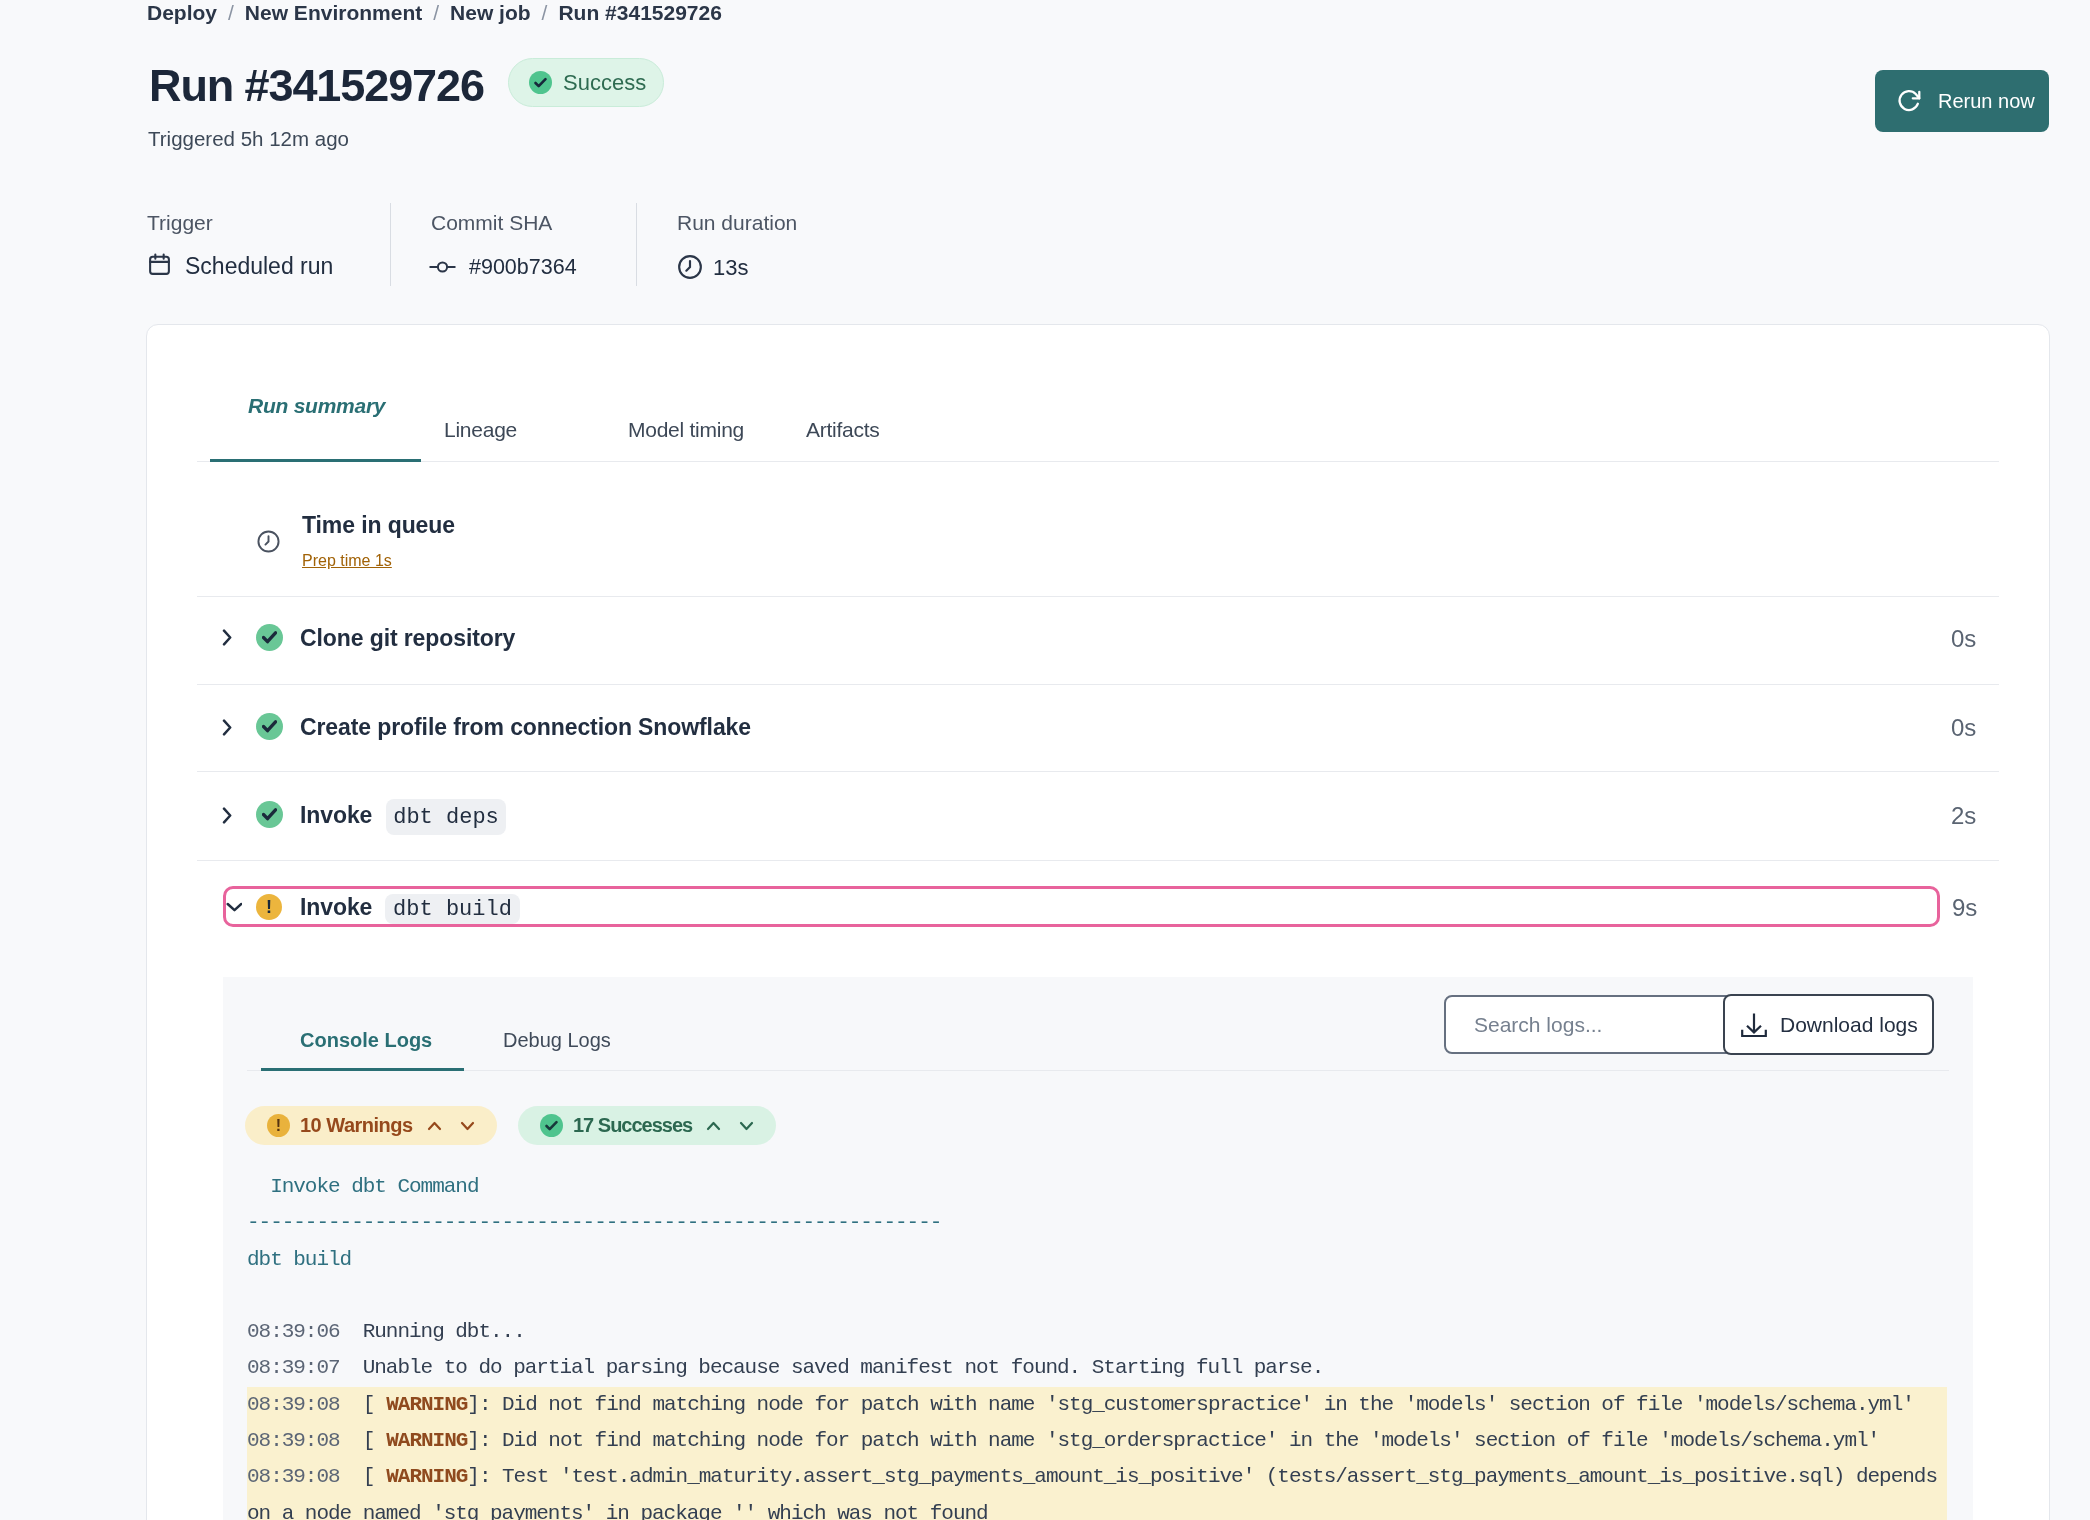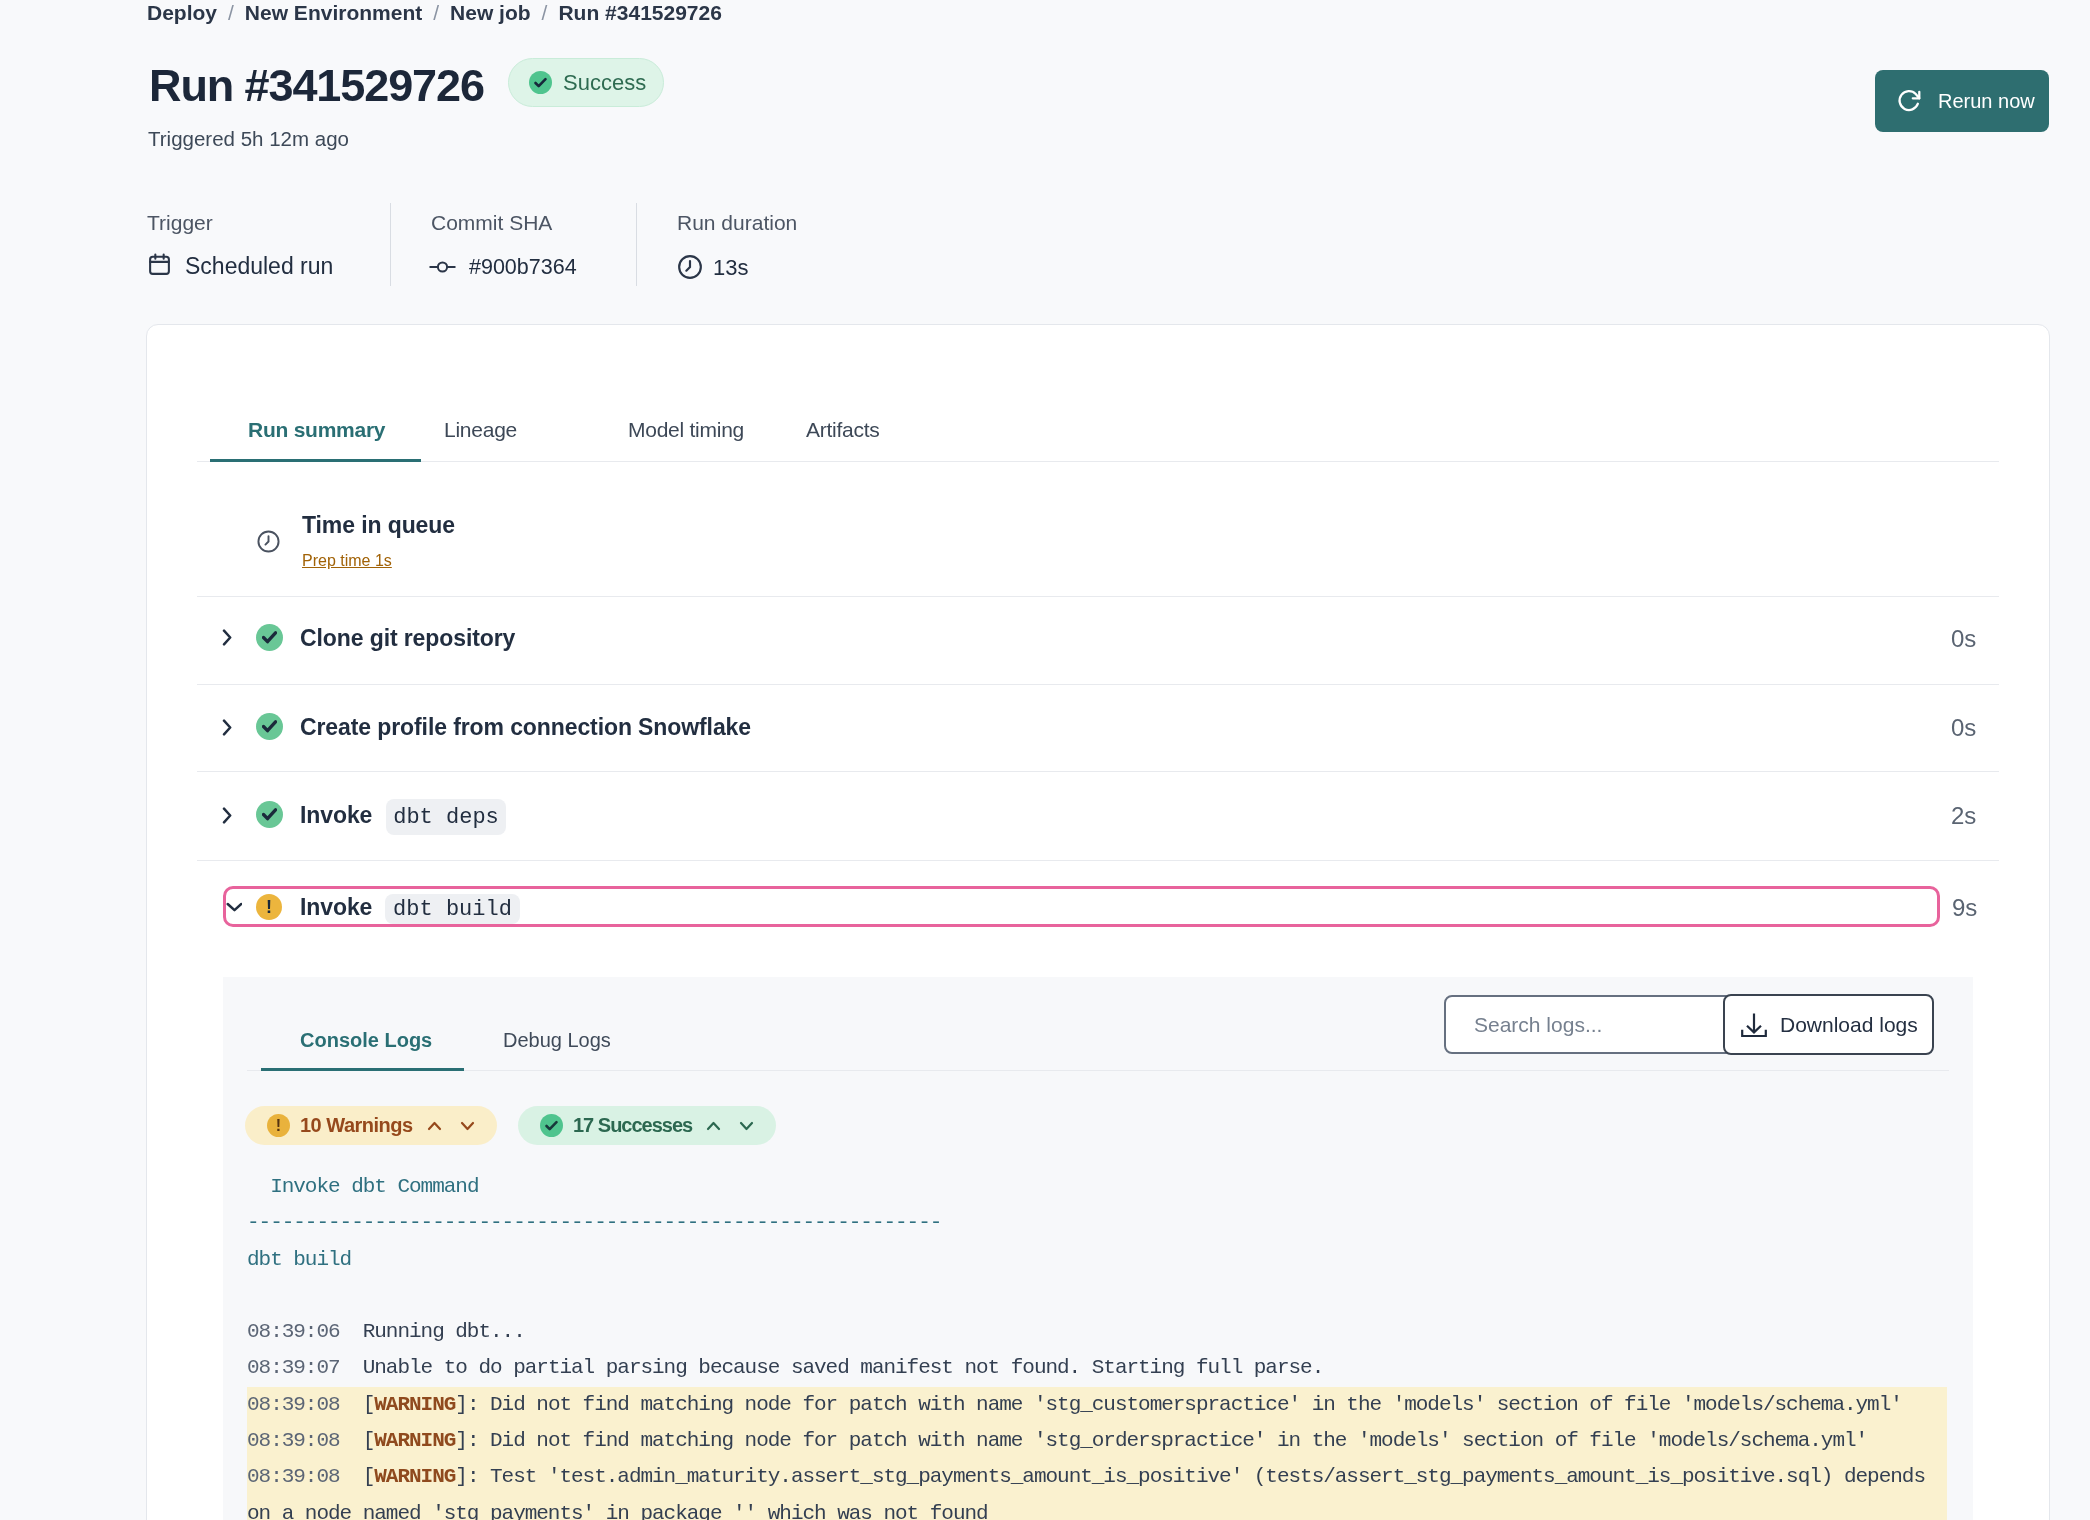--- a/index.html
+++ b/index.html
@@ -44,21 +44,21 @@
 .dl { left:1723px; top:994px; width:211px; height:61px; background:#fff; border:2px solid #3a4350; border-radius:8px; display:flex; align-items:center; color:#242f41; }
 .dl .txt { font-size:21px; margin-left:13px; }
 .wpill { left:245px; top:1106px; height:39px; background:#faeec9; border-radius:20px; display:flex; align-items:center; color:#96491c; }
 .spill { left:518px; top:1106px; height:39px; background:#d9f2e4; border-radius:20px; display:flex; align-items:center; color:#2c6850; }
 .wpill .txt, .spill .txt { font-size:20px; font-weight:700; margin:0 0 0 10px; letter-spacing:-0.5px; }
 
 .logs { left:247px; top:1169px; width:1700px; font-family:"Liberation Mono", monospace; font-size:21px; letter-spacing:-1.03px; line-height:36.3px; color:#333f51; white-space:pre-wrap; }
 .logs .teal { color:#2f7080; }
 .logs .ts { color:#5b6575; }
 .logs .hl { background:#faf1cf; display:block; margin:0; }
-.logs .wb { color:#8f4a1e; font-weight:700; }
+.logs .wb { color:#8f4a1e; font-weight:700;margin-left:12px; }
 </style>
 </head>
 <body>
 
 <div class="abs crumbs">Deploy<span class="sep">/</span>New Environment<span class="sep">/</span>New job<span class="sep">/</span>Run #341529726</div>
 
 <div class="abs title">Run #341529726</div>
 <div class="abs pill-success">
   <span style="margin-left:20px">
       <svg width="23" height="23" viewBox="0 0 23 23">
@@ -102,21 +102,21 @@
     <svg width="26" height="26" viewBox="0 0 24 24" fill="none" stroke="#2b3648" stroke-width="2" stroke-linecap="round">
       <circle cx="12" cy="12" r="10"></circle>
       <path d="M12 6.5V12l-3.4 3.4"></path>
     </svg>
   </div>
 <div class="abs metaval" style="left:713px; top:255px;">13s</div>
 
 <div class="abs card"></div>
 
 <div class="abs hline" style="left:197px; top:461px; width:1802px;"></div>
-<div class="abs tab active" style="left:248px; top:418px;">Run summary</div>
+<div class="abs tab active" style="left:248px; top:394px;font-style:italic;">Run summary</div>
 <div class="abs tab" style="left:444px; top:418px;">Lineage</div>
 <div class="abs tab" style="left:606px; top:418px;margin-left:22px;">Model timing</div>
 <div class="abs tab" style="left:806px; top:418px;">Artifacts</div>
 <div class="abs tabline" style="left:210px; top:459px; width:211px;"></div>
 
 <div class="abs" style="left:257px; top:530px;">
     <svg width="23" height="23" viewBox="0 0 24 24" fill="none" stroke="#4a5260" stroke-width="2" stroke-linecap="round">
       <circle cx="12" cy="12" r="10.5"></circle>
       <path d="M12 6.5V12l-3.2 3.2"></path>
     </svg>

